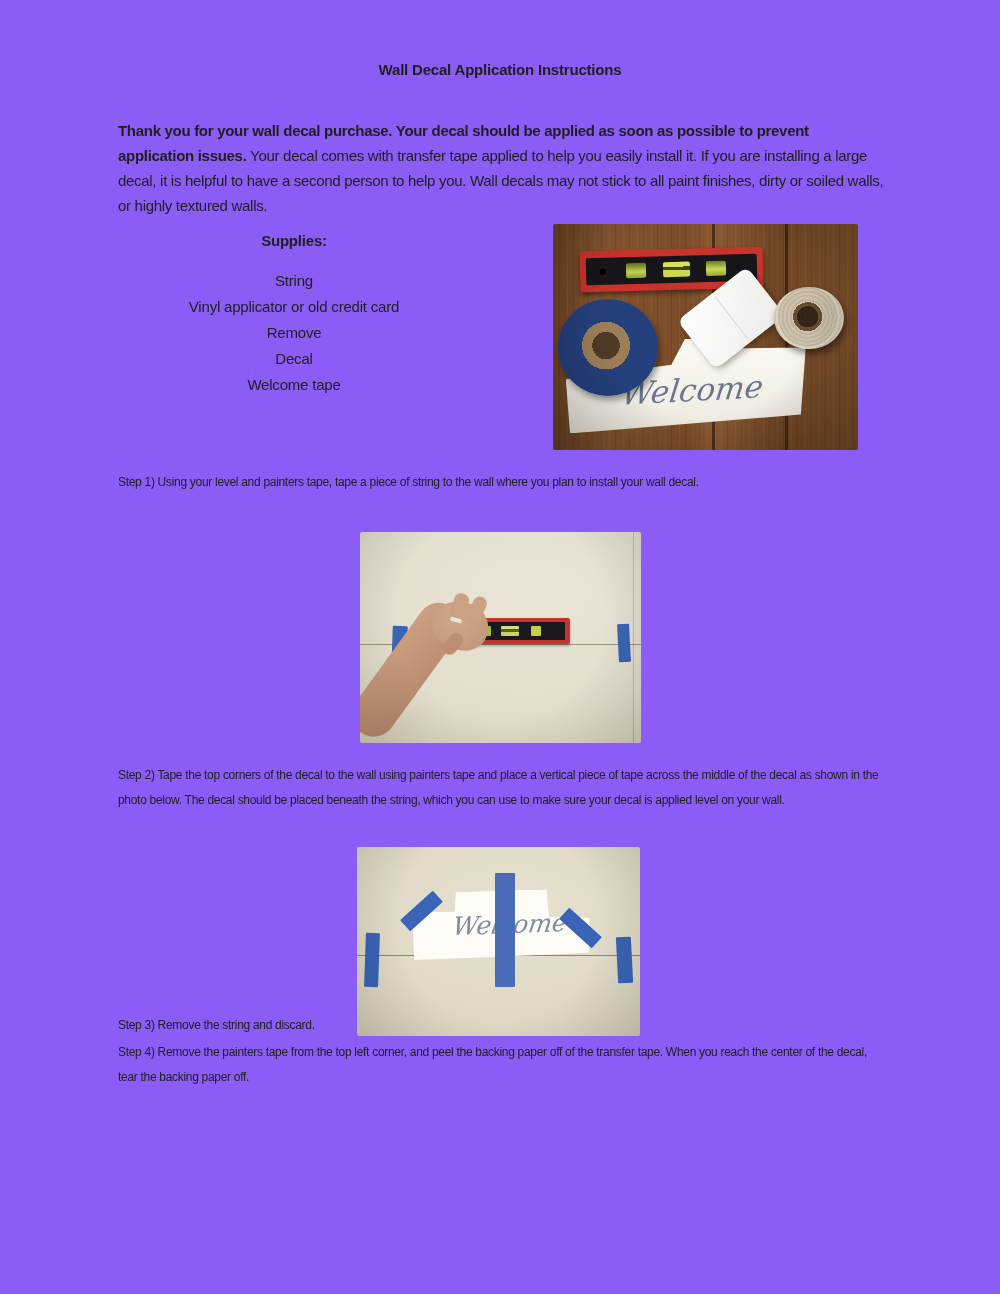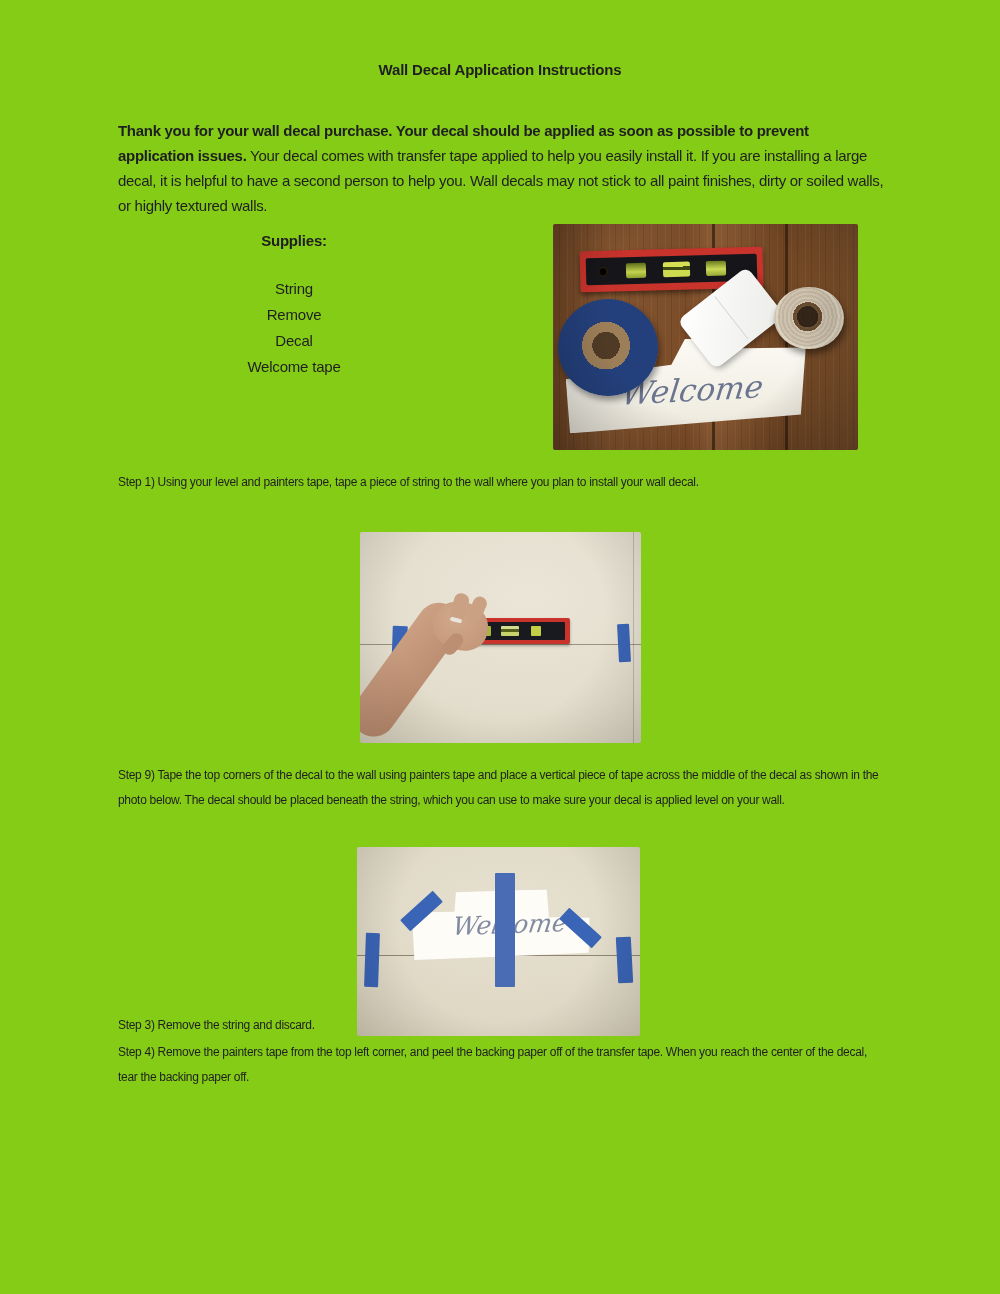--- a/index.html
+++ b/index.html
@@ -1,28 +1,28 @@
 <!DOCTYPE html>
 <html><head>
 <meta charset="utf-8">
 <style>
   html,body{margin:0;padding:0;background:#fff;}
   .page{
-    position:relative;width:1000px;height:1294px;background:#84cc16;overflow:hidden;
+    position:relative;width:1000px;height:1294px;background:#8b5cf6;overflow:hidden;
     font-family:"Liberation Sans",sans-serif;color:#1f1f1f;
     --painters-tape-blue:#3a64b5;--level-red:#c8332c;--wall-beige:#e2dcca;
     --wood-brown:#7a4e2c;--decal-script-gray:#717b8c;
   }
   .title{position:absolute;top:61px;left:0;width:1000px;margin:0;text-align:center;
     font-size:15px;font-weight:bold;letter-spacing:-0.2px;}
   .intro{position:absolute;top:118px;left:118px;width:770px;margin:0;
     font-size:15px;line-height:25px;letter-spacing:-0.3px;}
   .supplies{position:absolute;top:228px;left:118px;width:352px;text-align:center;
     font-size:15px;line-height:26px;letter-spacing:-0.2px;}
-  .supplies-heading{font-weight:bold;margin-bottom:22px;}
+  .supplies-heading{font-weight:bold;margin-bottom:14px;}
   .step{position:absolute;left:118px;width:770px;margin:0;
     font-size:12px;line-height:25px;letter-spacing:-0.3px;}
   .step1{top:470px;} .step2{top:763px;} .step3{top:1013px;} .step4{top:1040px;}
 
   .photo{position:absolute;overflow:hidden;border-radius:2px;}
   .photo::after{content:"";position:absolute;inset:0;pointer-events:none;
     background:radial-gradient(circle at 50% 40%, transparent 55%, rgba(0,0,0,0.14) 100%);}
 
   
   .photo1{left:553px;top:224px;width:305px;height:226px;
@@ -109,20 +109,21 @@
 
 <div class="page" style="--painters-tape-blue: #3a64b5; --level-red: #c8332c; --wall-beige: #e2dcca; --wood-brown: #7a4e2c; --decal-script-gray: #717b8c;">
 
   <h1 class="title">Wall Decal Application Instructions</h1>
 
   <p class="intro"><strong>Thank you for your wall decal purchase. Your decal should be applied as soon as possible to prevent application issues.</strong><span> Your decal comes with transfer tape applied to help you easily install it. If you are installing a large decal, it is helpful to have a second person to help you. Wall decals may not stick to all paint finishes, dirty or soiled walls, or highly textured walls.</span></p>
 
   <div class="supplies">
     <div class="supplies-heading">Supplies:</div>
     <div class="supplies-item">String</div>
+    <div class="supplies-item">Vinyl applicator or old credit card</div>
     <div class="supplies-item">Remove</div>
     <div class="supplies-item">Decal</div>
     <div class="supplies-item">Welcome tape</div>
   </div>
 
   <div class="photo photo1">
     <span class="wood-seam seam1"></span>
     <span class="wood-seam seam2"></span>
     <div class="p1-level">
       <div class="p1-level-inner">
@@ -154,21 +155,21 @@
       </div>
     </div>
     <div class="p2-arm"></div>
     <div class="p2-hand"></div>
     <span class="p2-finger p2-f1"></span>
     <span class="p2-finger p2-f2"></span>
     <span class="p2-finger p2-thumb"></span>
     <span class="p2-ring"></span>
   </div>
 
-  <p class="step step2">Step 9) Tape the top corners of the decal to the wall using painters tape and place a vertical piece of tape across the middle of the decal as shown in the photo below. The decal should be placed beneath the string, which you can use to make sure your decal is applied level on your wall.</p>
+  <p class="step step2">Step 2) Tape the top corners of the decal to the wall using painters tape and place a vertical piece of tape across the middle of the decal as shown in the photo below. The decal should be placed beneath the string, which you can use to make sure your decal is applied level on your wall.</p>
 
   <div class="photo photo3">
     <span class="p3-string"></span>
     <div class="p3-paper"></div>
     <div class="p3-welcome">Welcome</div>
     <span class="p3-tape p3-t-farleft"></span>
     <span class="p3-tape p3-t-diagleft"></span>
     <span class="p3-tape p3-t-center"></span>
     <span class="p3-tape p3-t-diagright"></span>
     <span class="p3-tape p3-t-farright"></span>

